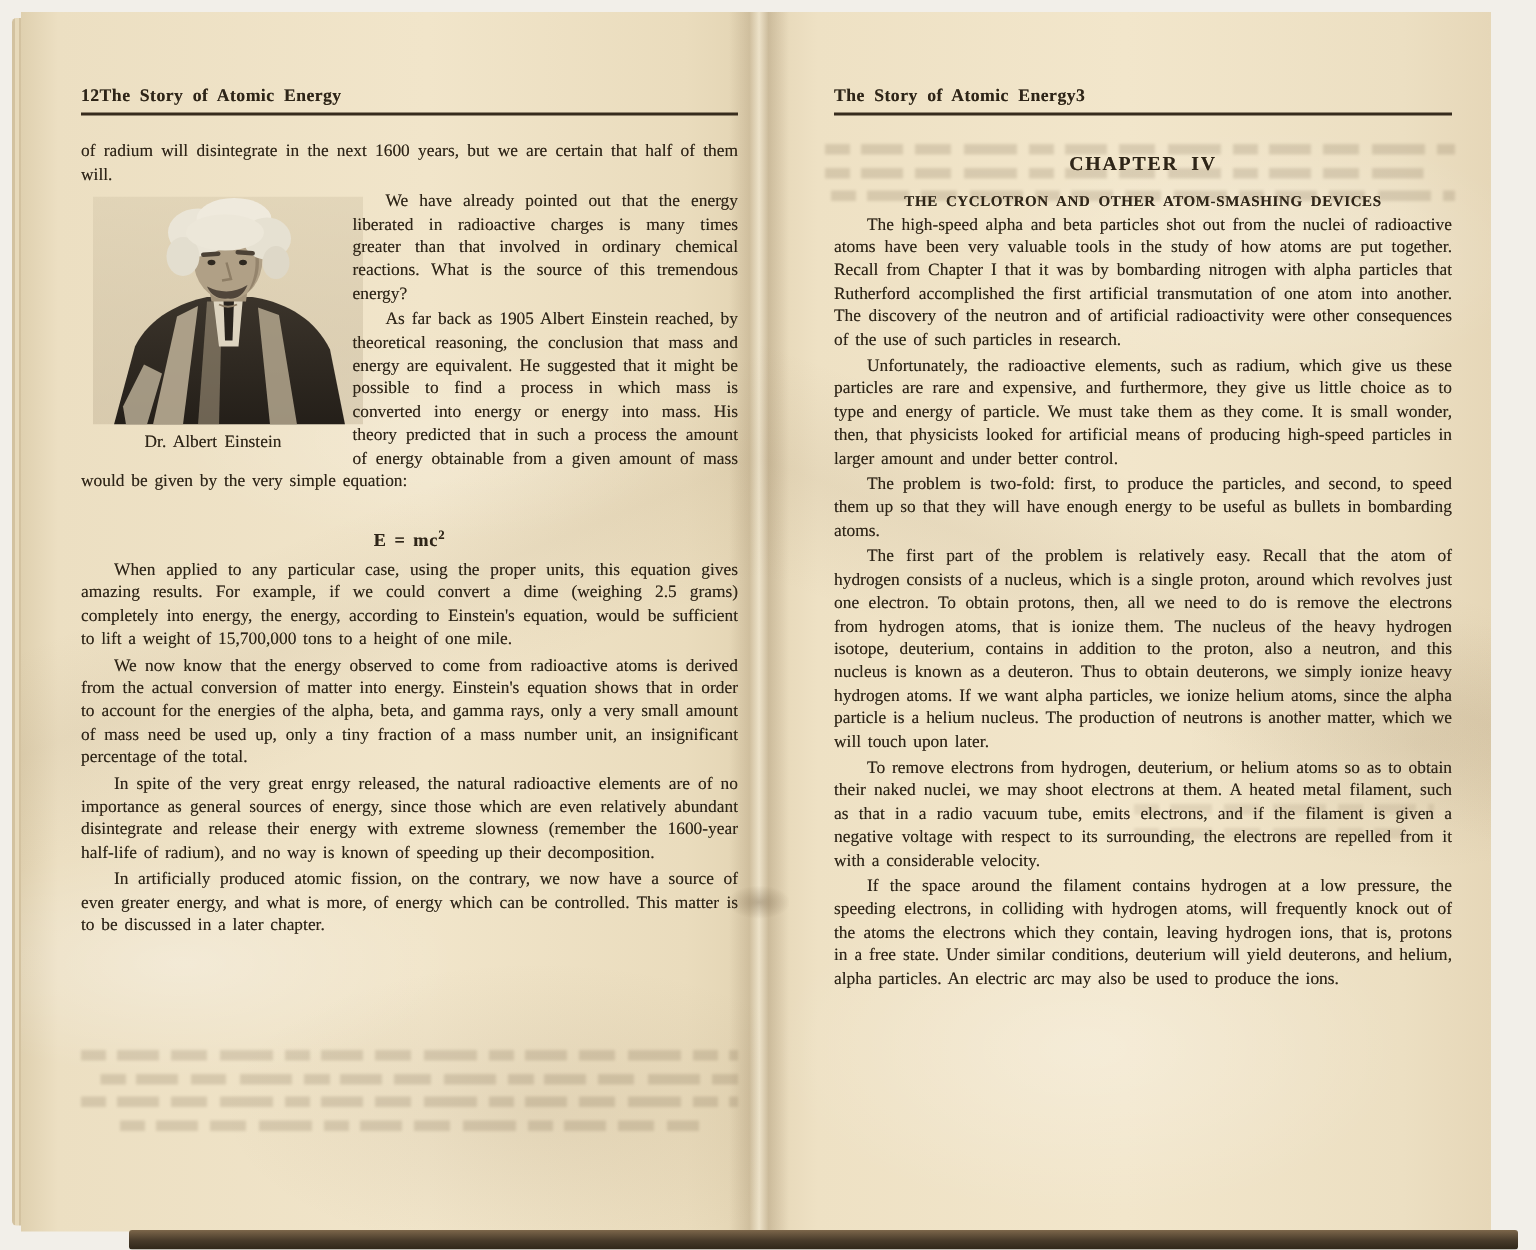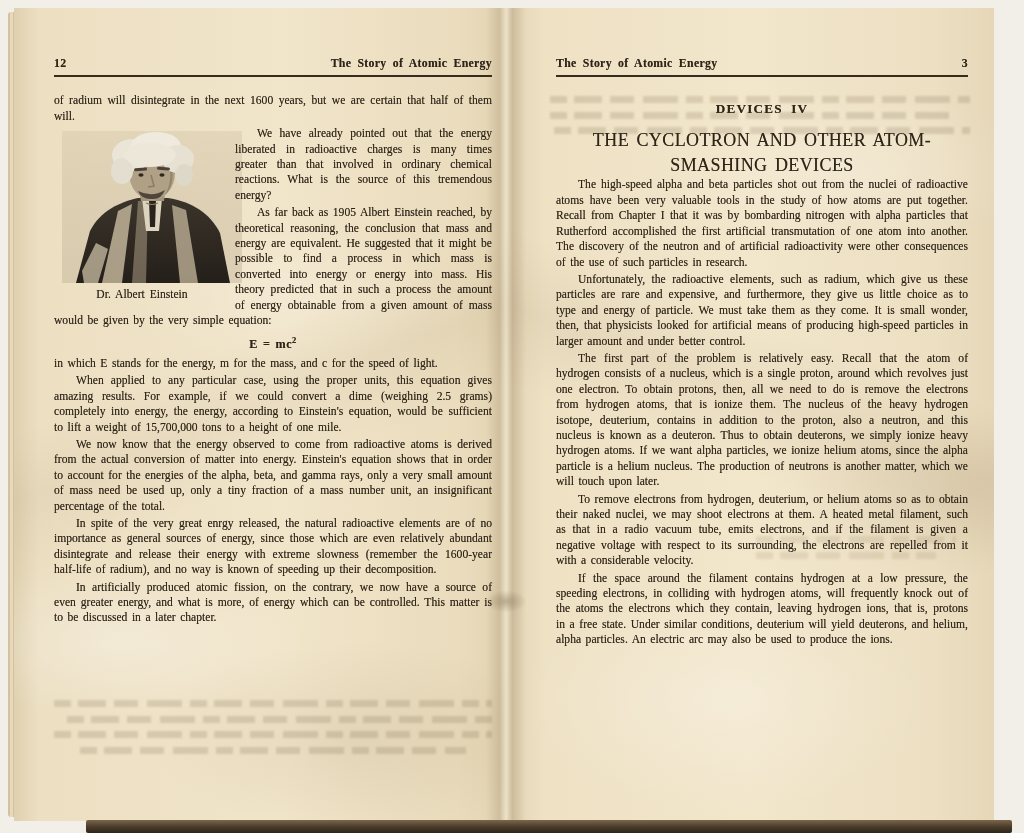--- a/index.html
+++ b/index.html
@@ -50,39 +50,39 @@
     background:linear-gradient(#7c664a,#473a2a 55%,#2f2619);
     border-radius:2px;
   }
   
   .content{position:absolute;top:48px;text-align:justify;
     font-size:11.6px;line-height:15.4px;word-spacing:1.6px;
     text-shadow:0 0 .35px rgba(46,37,24,.55);}
   .page-left .content{left:40px;width:438px;}
   .page-right .content{left:50px;width:412px;}
 
-  .runhead{display:flex;justify-content:space-between;align-items:baseline;
+  .runhead{display:flex;justify-content:flex-start;align-items:baseline;
     font-weight:bold;font-size:11.8px;letter-spacing:.3px;word-spacing:3px;}
   .rule{height:2px;background:#362b1d;margin-top:4px;}
 
   .body-block{margin-top:16px;}
   p.para{margin:0 0 2px;text-indent:22px;}
   p.noindent{text-indent:0;}
 
   
   .photo-float{float:left;width:160px;margin:5px 13px 2px 8px;text-align:center;}
   .photo-box{width:180px;height:152px;}
   .caption{font-size:11.6px;margin-top:4px;word-spacing:2px;text-align:center;}
 
-  .equation{text-align:center;font-weight:bold;font-size:12.2px;margin:4px 0 4px;letter-spacing:.5px;}
+  .equation{text-align:center;font-weight:bold;font-size:12.2px;margin:20px 0 4px;letter-spacing:.5px;}
   .equation sup{font-size:8.5px;}
 
   
   .chapter-label{margin-top:24px;text-align:center;font-weight:bold;font-size:13.2px;letter-spacing:1.2px;word-spacing:4px;}
-  .chapter-title{margin-top:11px;text-align:center;font-weight:normal;font-size:18px;line-height:1.38;letter-spacing:.4px;word-spacing:2.5px;}
+  .chapter-title{margin-top:11px;text-align:center;font-weight:bold;font-size:10px;line-height:1.38;letter-spacing:.4px;word-spacing:2.5px;}
   .rp-body{}
 
   
   .ghost{position:absolute;pointer-events:none;opacity:.16;filter:blur(1.1px);}
   .ghost-line{height:7px;margin-bottom:8.5px;
     background:repeating-linear-gradient(90deg,
       #5d4a30 0 17px, transparent 17px 24px,
       #5d4a30 24px 52px, transparent 52px 60px,
       #5d4a30 60px 84px, transparent 84px 93px,
       #5d4a30 93px 128px, transparent 128px 136px);
@@ -150,21 +150,20 @@
           </svg>
         </div>
         <div class="caption">Dr. Albert Einstein</div>
       </div>
 
       <p class="para">We have already pointed out that the energy liberated in radioactive charges is many times greater than that involved in ordinary chemical reactions. What is the source of this tremendous energy?</p>
       <p class="para">As far back as 1905 Albert Einstein reached, by theoretical reasoning, the conclusion that mass and energy are equivalent. He suggested that it might be possible to find a process in which mass is converted into energy or energy into mass. His theory predicted that in such a process the amount of energy obtainable from a given amount of mass would be given by the very simple equation:</p>
 
       <div class="equation"><span>E = mc</span><sup>2</sup></div>
 
-      <p class="para noindent">in which E stands for the energy, m for the mass, and c for the speed of light.</p>
       <p class="para">When applied to any particular case, using the proper units, this equation gives amazing results. For example, if we could convert a dime (weighing 2.5 grams) completely into energy, the energy, according to Einstein's equation, would be sufficient to lift a weight of 15,700,000 tons to a height of one mile.</p>
       <p class="para">We now know that the energy observed to come from radioactive atoms is derived from the actual conversion of matter into energy. Einstein's equation shows that in order to account for the energies of the alpha, beta, and gamma rays, only a very small amount of mass need be used up, only a tiny fraction of a mass number unit, an insignificant percentage of the total.</p>
       <p class="para">In spite of the very great enrgy released, the natural radioactive elements are of no importance as general sources of energy, since those which are even relatively abundant disintegrate and release their energy with extreme slowness (remember the 1600-year half-life of radium), and no way is known of speeding up their decomposition.</p>
       <p class="para">In artificially produced atomic fission, on the contrary, we now have a source of even greater energy, and what is more, of energy which can be controlled. This matter is to be discussed in a later chapter.</p>
     </div>
   </div>
 
   <div class="ghost" style="left:40px;top:692px;width:438px;">
     <div class="ghost-line" style="width:100%"></div>
     <div class="ghost-line" style="width:97%;margin-left:3%"></div>
@@ -174,26 +173,27 @@
 </div>
 
 <div class="page page-right">
   <div class="content">
     <div class="runhead">
       <span>The Story of Atomic Energy</span>
       <span>3</span>
     </div>
     <div class="rule"></div>
 
-    <div class="chapter-label">DEVICES IV</div>
+    <div class="chapter-label">CHAPTER IV</div>
     <div class="chapter-title">THE CYCLOTRON AND OTHER ATOM-SMASHING DEVICES</div>
 
     <div class="rp-body">
       <p class="para">The high-speed alpha and beta particles shot out from the nuclei of radioactive atoms have been very valuable tools in the study of how atoms are put together. Recall from Chapter I that it was by bombarding nitrogen with alpha particles that Rutherford accomplished the first artificial transmutation of one atom into another. The discovery of the neutron and of artificial radioactivity were other consequences of the use of such particles in research.</p>
       <p class="para">Unfortunately, the radioactive elements, such as radium, which give us these particles are rare and expensive, and furthermore, they give us little choice as to type and energy of particle. We must take them as they come. It is small wonder, then, that physicists looked for artificial means of producing high-speed particles in larger amount and under better control.</p>
+      <p class="para">The problem is two-fold: first, to produce the particles, and second, to speed them up so that they will have enough energy to be useful as bullets in bombarding atoms.</p>
       <p class="para">The first part of the problem is relatively easy. Recall that the atom of hydrogen consists of a nucleus, which is a single proton, around which revolves just one electron. To obtain protons, then, all we need to do is remove the electrons from hydrogen atoms, that is ionize them. The nucleus of the heavy hydrogen isotope, deuterium, contains in addition to the proton, also a neutron, and this nucleus is known as a deuteron. Thus to obtain deuterons, we simply ionize heavy hydrogen atoms. If we want alpha particles, we ionize helium atoms, since the alpha particle is a helium nucleus. The production of neutrons is another matter, which we will touch upon later.</p>
       <p class="para">To remove electrons from hydrogen, deuterium, or helium atoms so as to obtain their naked nuclei, we may shoot electrons at them. A heated metal filament, such as that in a radio vacuum tube, emits electrons, and if the filament is given a negative voltage with respect to its surrounding, the electrons are repelled from it with a considerable velocity.</p>
       <p class="para">If the space around the filament contains hydrogen at a low pressure, the speeding electrons, in colliding with hydrogen atoms, will frequently knock out of the atoms the electrons which they contain, leaving hydrogen ions, that is, protons in a free state. Under similar conditions, deuterium will yield deuterons, and helium, alpha particles. An electric arc may also be used to produce the ions.</p>
     </div>
   </div>
 
   <div class="ghost" style="left:44px;top:88px;width:420px;">
     <div class="ghost-line" style="width:100%"></div>
     <div class="ghost-line" style="width:95%"></div>
     <div class="ghost-line" style="width:99%;margin-left:1%"></div>

